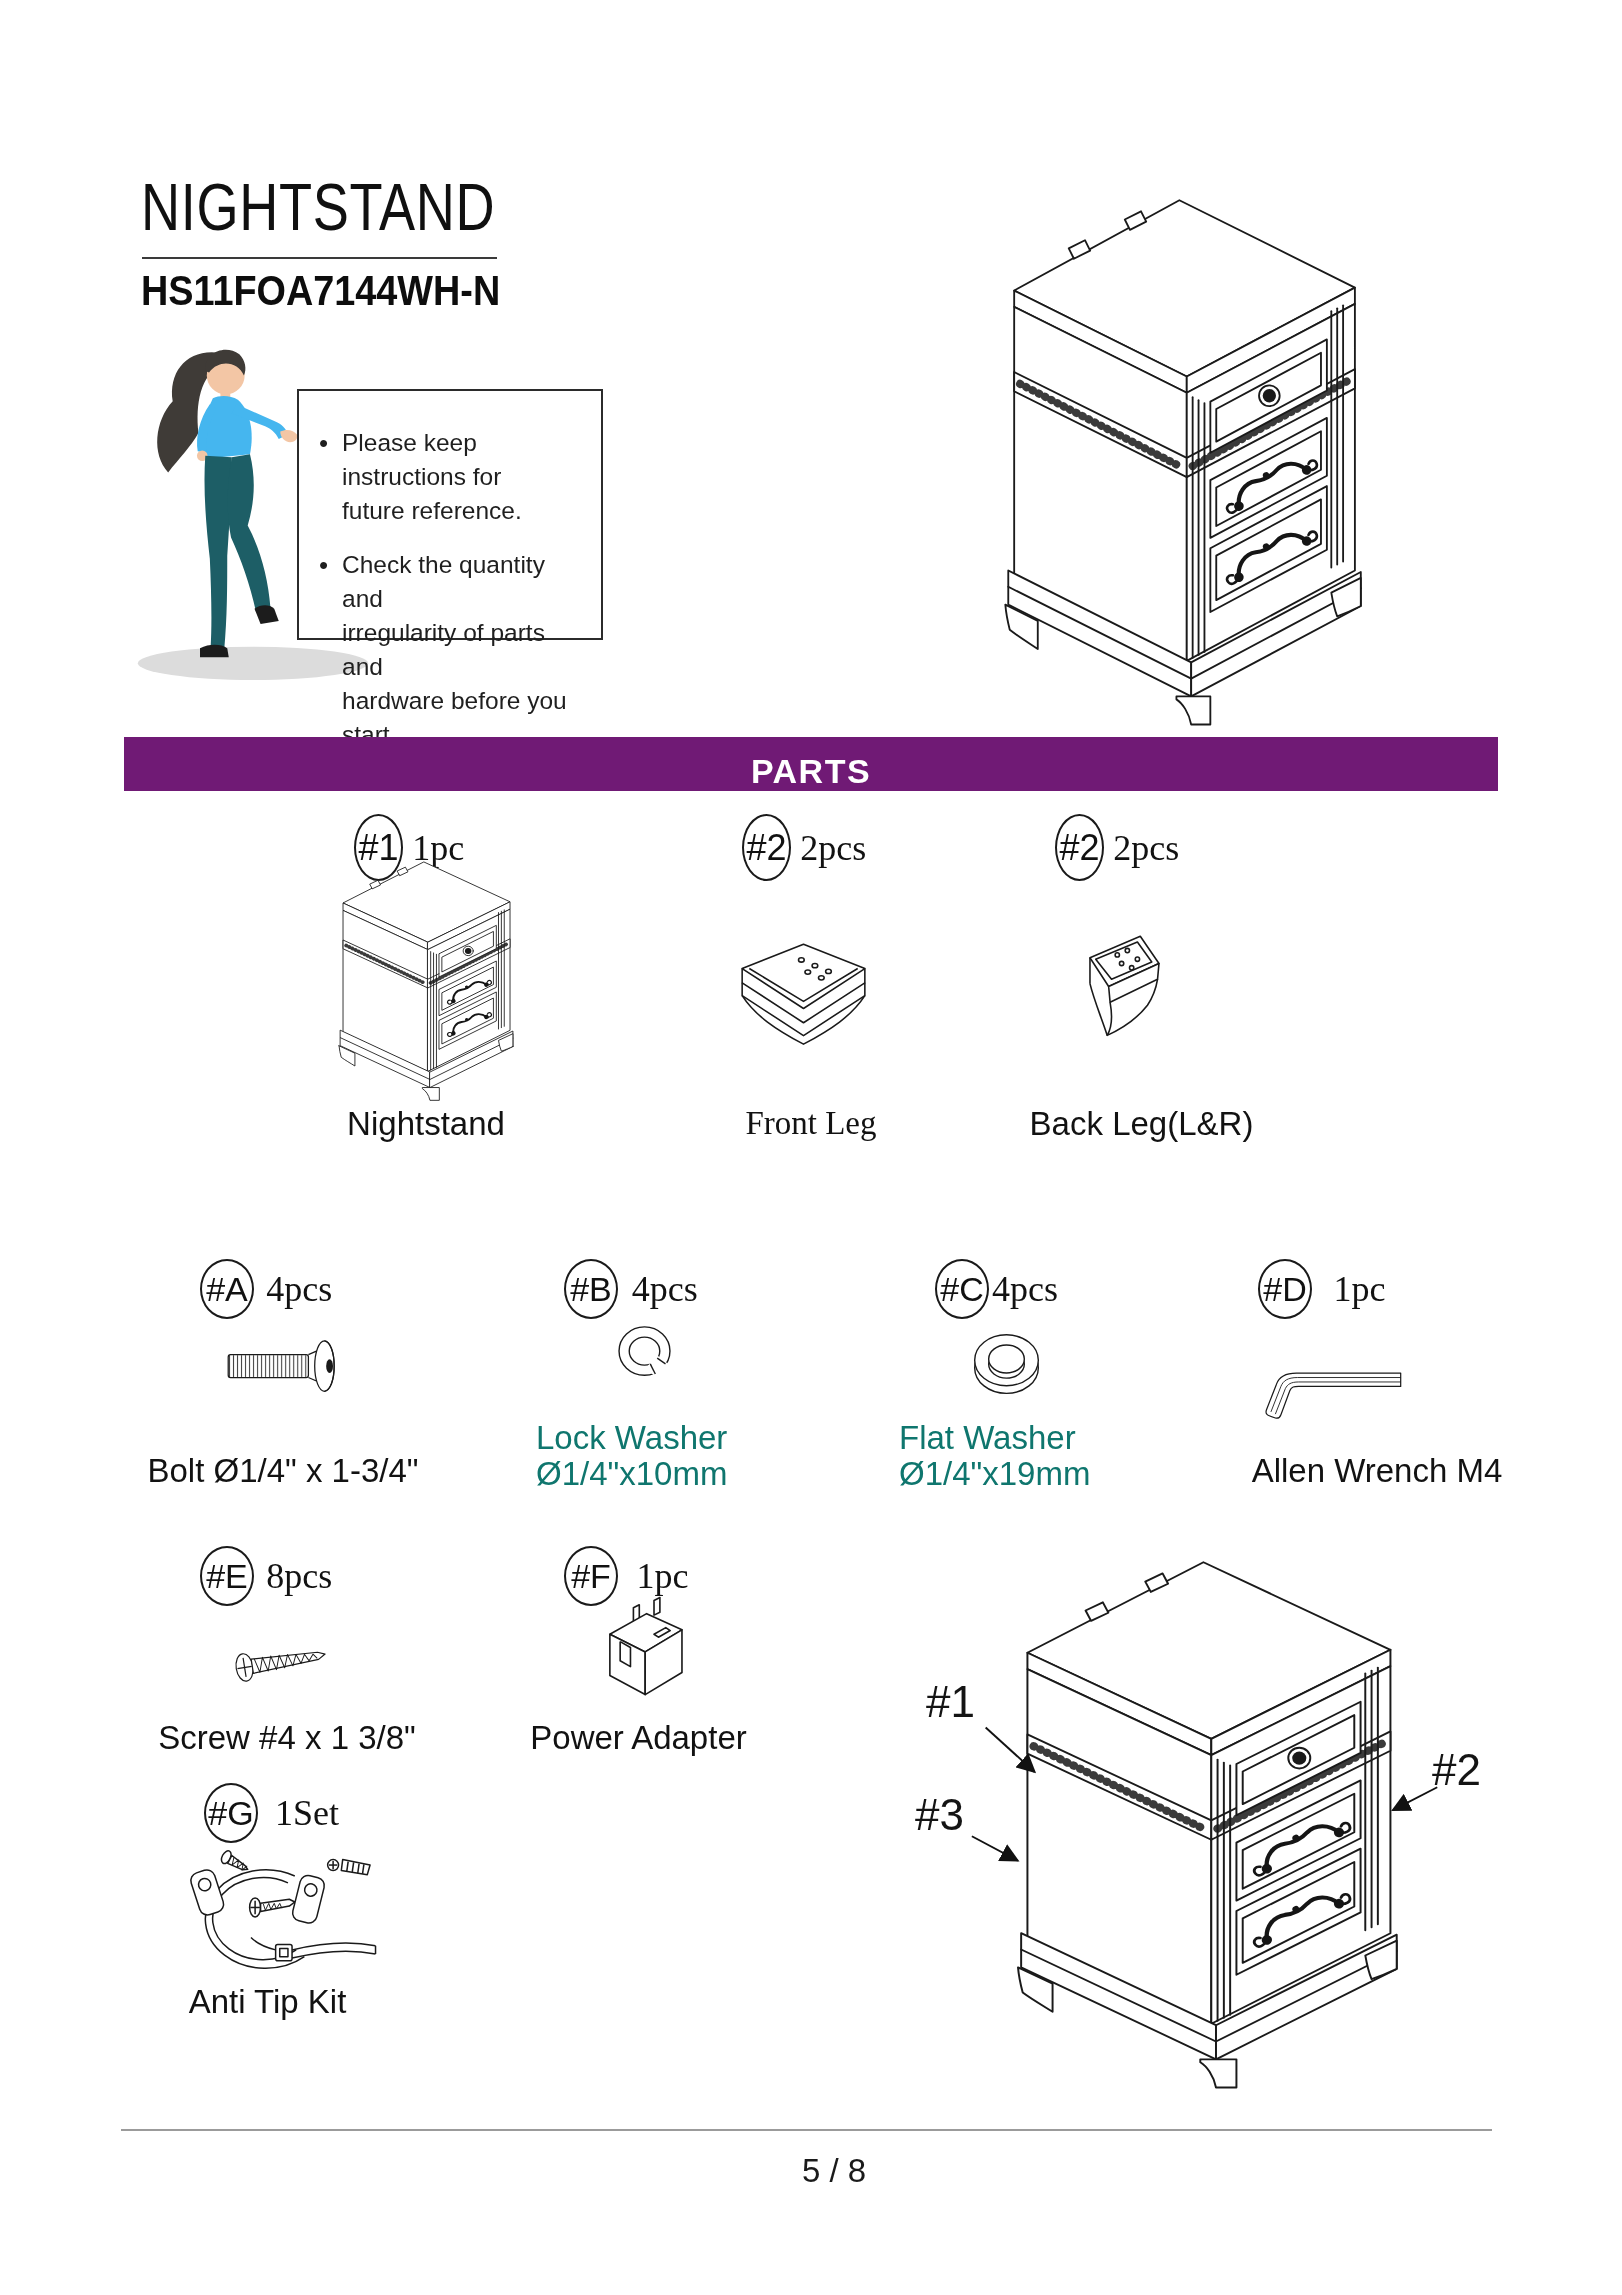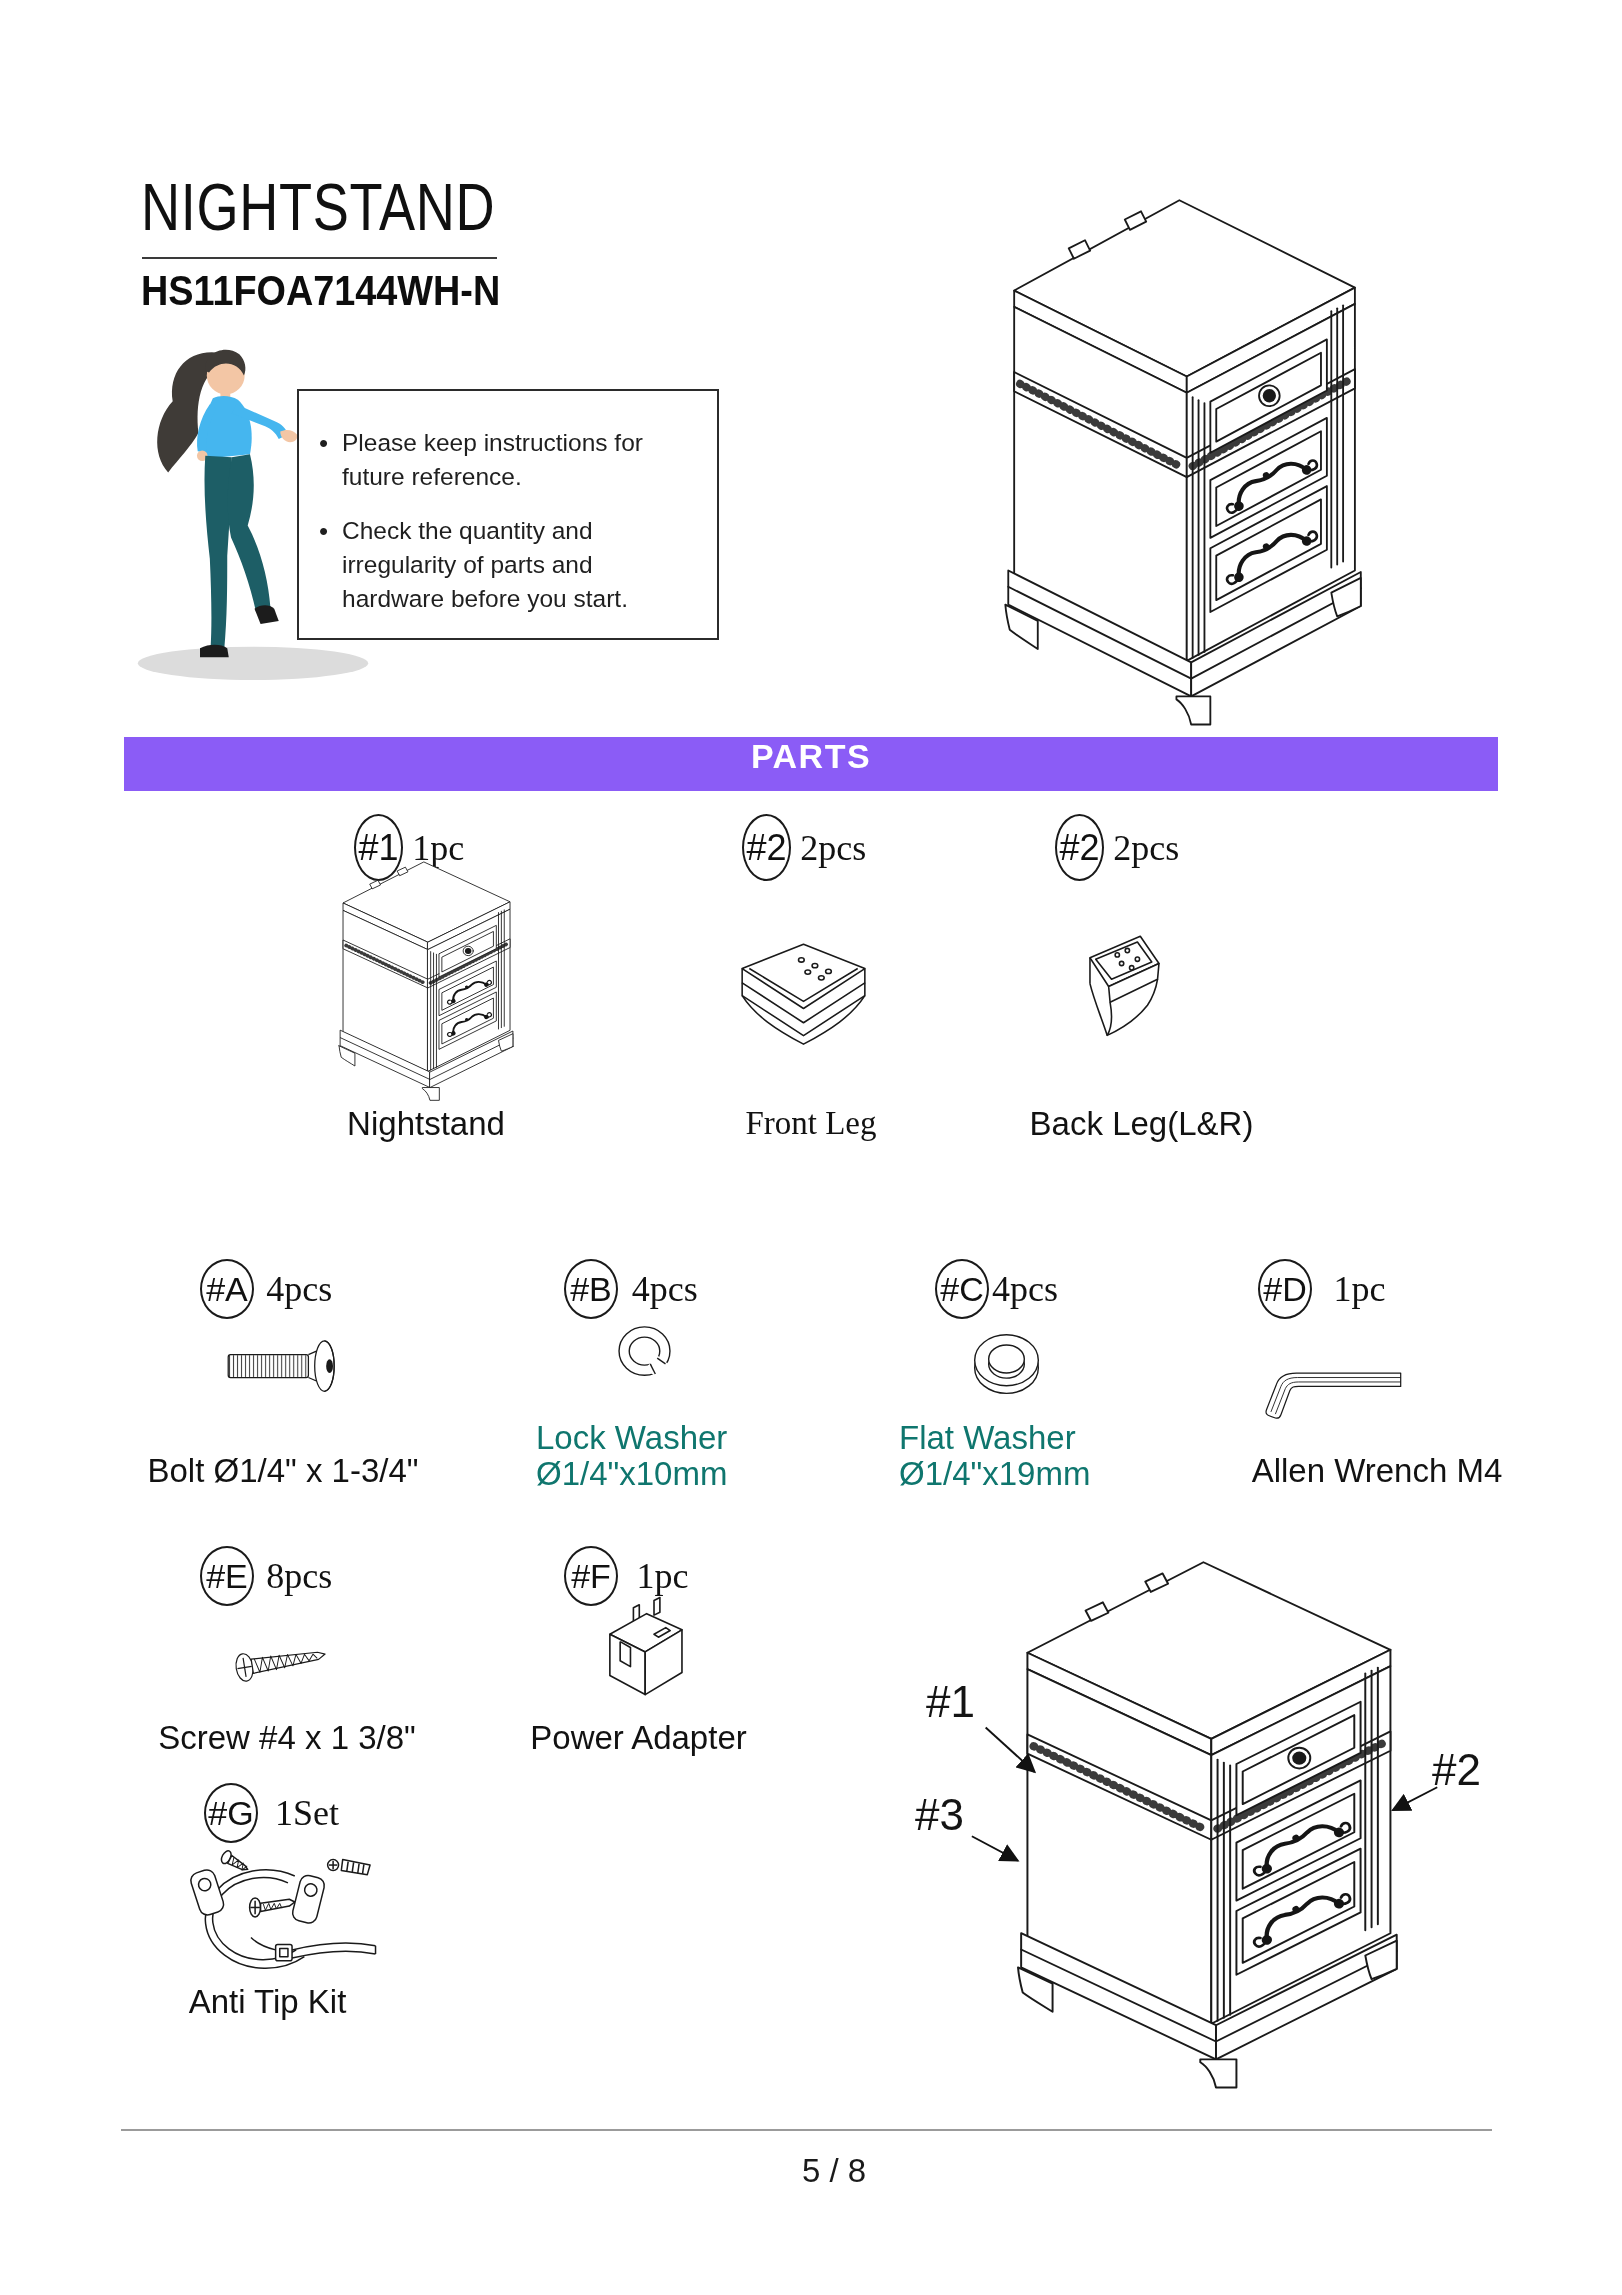--- a/index.html
+++ b/index.html
@@ -14,21 +14,21 @@
   .title-rule{background:#3a3a3a; height:2.3px;}
   .model{font-size:42px; font-weight:700; line-height:44px; transform:scaleX(.9);
          transform-origin:left top; white-space:nowrap; color:#0d0d0d;}
   
   .notice{border:2.3px solid #2b2b2b; background:#fff;}
   .notice ul{list-style:none; margin:0; padding:35px 18.4px 0 43px;}
   .notice li{position:relative; font-size:24.5px; line-height:34px; color:#1f1f1f;
              white-space:pre-line; margin-bottom:20px;}
   .notice li::before{content:"\2022"; position:absolute; left:-23px; top:0; font-size:26px;}
   
-  .bar{background:#8b5cf6; color:#fff; display:flex; align-items:flex-start; justify-content:center;}
+  .bar{background:#701a75; color:#fff; display:flex; align-items:flex-end; justify-content:center;}
   .bar span{font-size:34px; font-weight:700; letter-spacing:1.5px;}
   
   .badge-row{display:flex; align-items:center;}
   .badge{border:2.3px solid #1a1a1a; border-radius:50%; display:flex; align-items:center;
          justify-content:center; background:#fff; box-sizing:border-box;}
   .badge.parts{width:49px; height:67px; font-size:36px;}
   .badge.hw{width:54px; height:60px; font-size:34px;}
   .qty{font-size:36px; color:#121212; white-space:nowrap;font-family:Liberation Serif, serif;}
   
   .name{font-size:33px; color:#121212; text-align:center; white-space:nowrap;}
@@ -124,21 +124,21 @@
     <path d="M113,102 C99,122 94,146 97,164 L109,166 C107,146 112,124 122,108 Z" fill="#45b6ef"></path>
     <circle cx="103" cy="170" r="7" fill="#f3c6a5"></circle>
     <path d="M148,102 L198,124 C208,128 214,134 216,142 L204,148 C200,139 193,134 186,131 L142,114 Z" fill="#45b6ef"></path>
     <path d="M206,138 C214,134 224,136 228,142 C230,147 226,152 219,152 C212,152 206,146 206,138 Z" fill="#f3c6a5"></path>
     <path d="M107,170 C104,214 108,262 113,306 C115,350 116,392 114,424 L132,426 C136,384 136,342 136,302 L140,240 L142,172 Z" fill="#1d5e66"></path>
     <path d="M142,172 L166,168 C174,200 172,232 163,262 C180,294 190,332 193,370 L174,376 C166,340 154,306 141,278 C134,243 136,206 142,172 Z" fill="#1d5e66"></path>
     <path d="M100,424 C112,418 128,418 136,424 L138,436 L100,436 Z" fill="#1c1c1c"></path>
     <path d="M172,372 C180,366 192,366 198,372 L204,388 L180,392 Z" fill="#1c1c1c"></path>
   </svg>
 
-  <div class="abs notice" style="left:297px; top:389px; width:422px; height:251px; box-sizing:border-box;">
+  <div class="abs notice" style="left:297px; top:389px; width:306px; height:251px; box-sizing:border-box;">
     <ul>
       <li>Please keep instructions for
 future reference.</li>
       <li>Check the quantity and
 irregularity of parts and
 hardware before you start.</li>
     </ul>
   </div>
 
   <svg class="abs" style="left:995px; top:178px;" width="413" height="548" viewBox="0 0 560 740" preserveAspectRatio="none">

